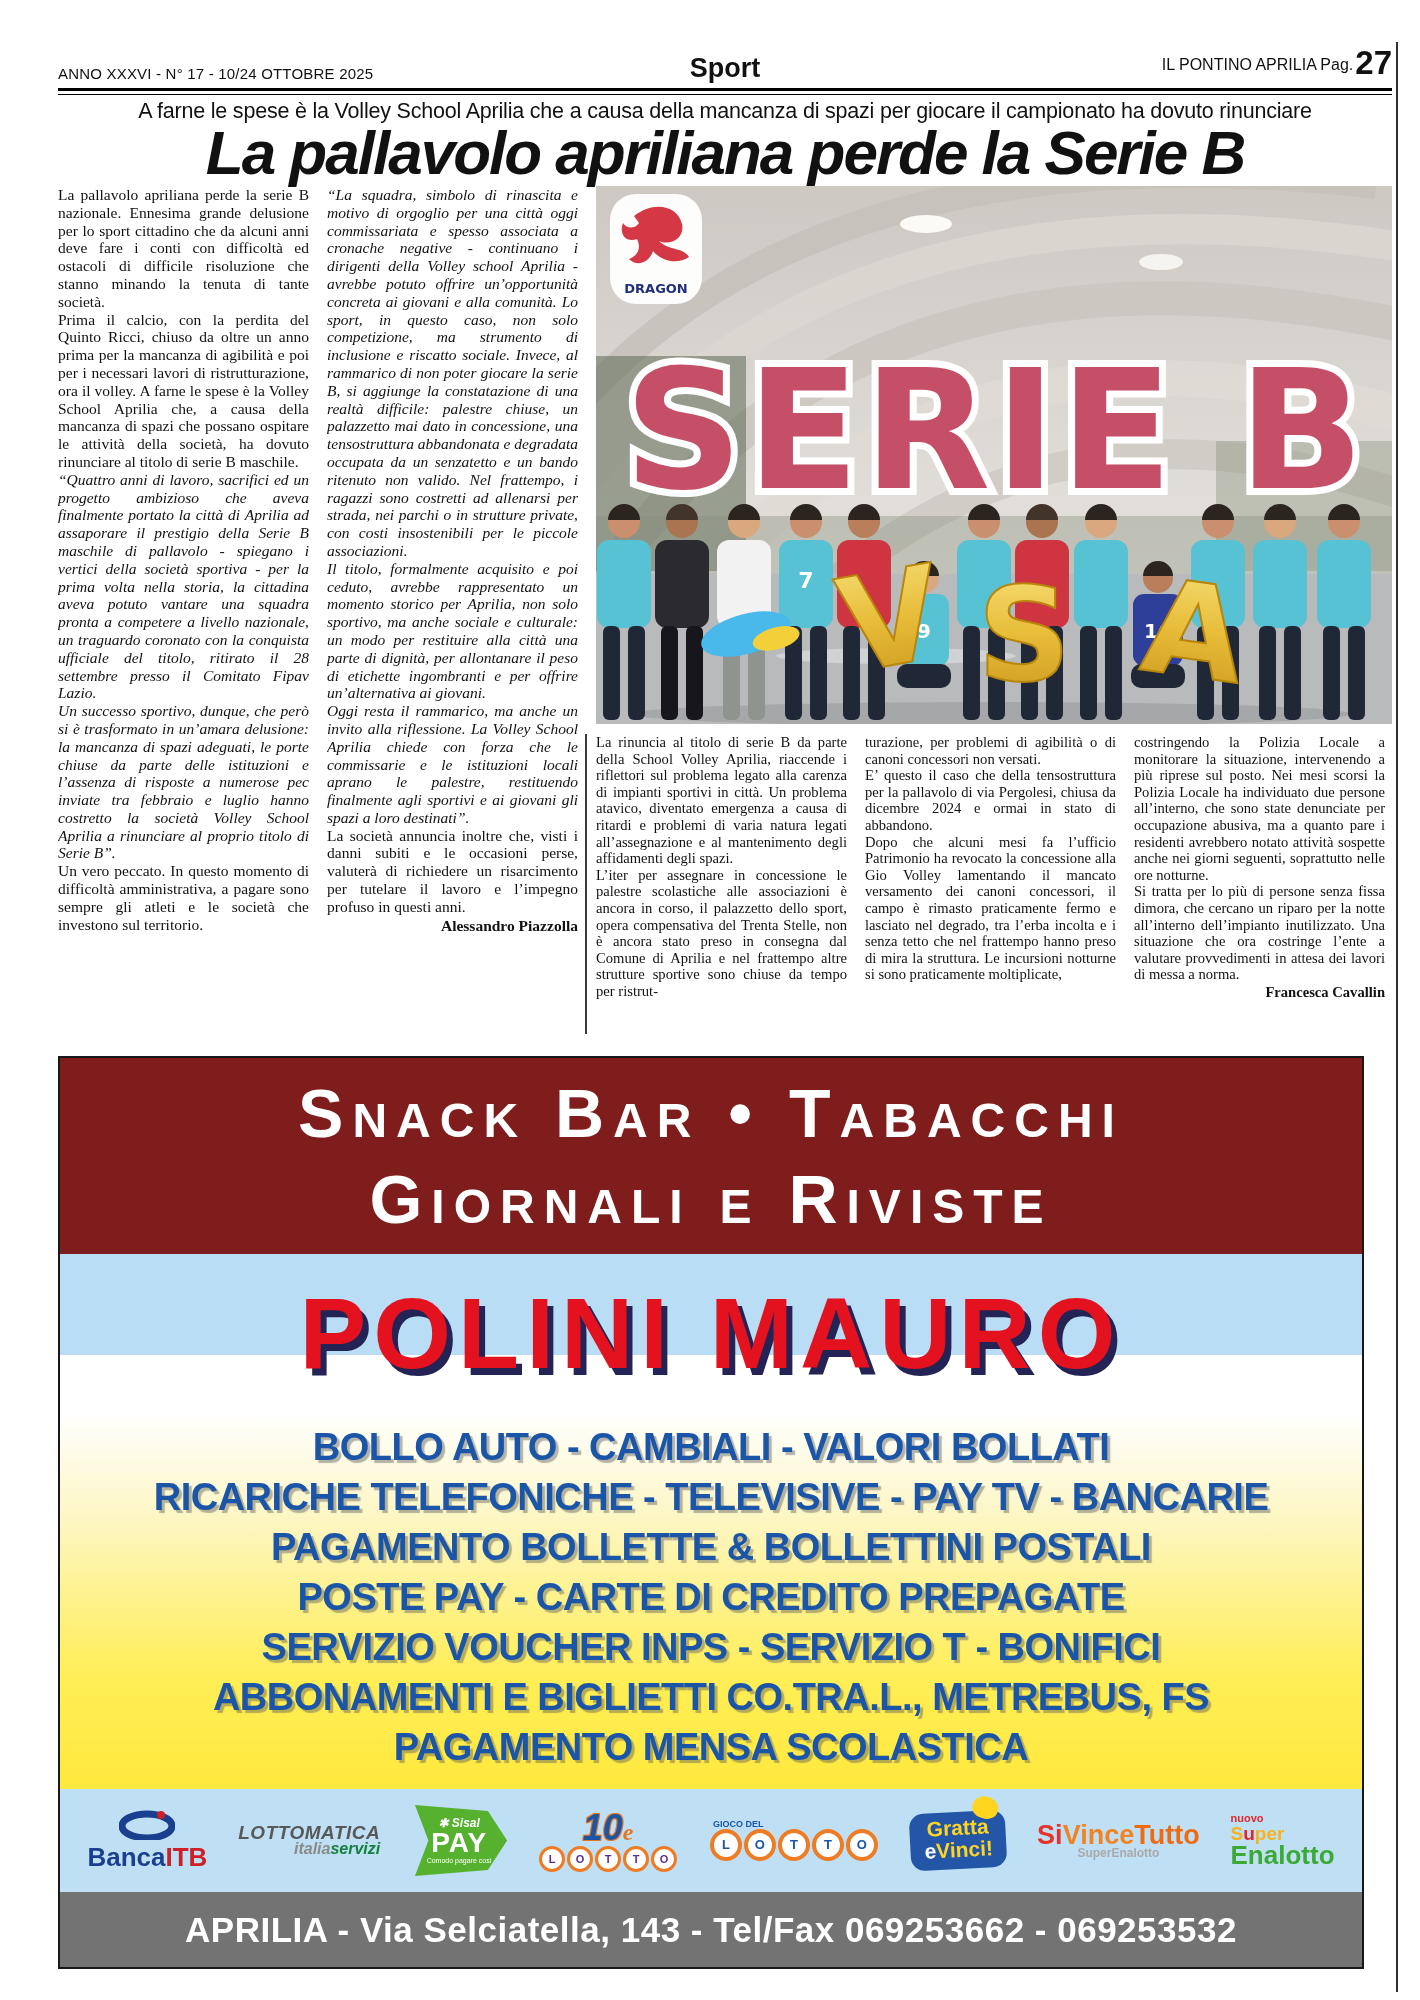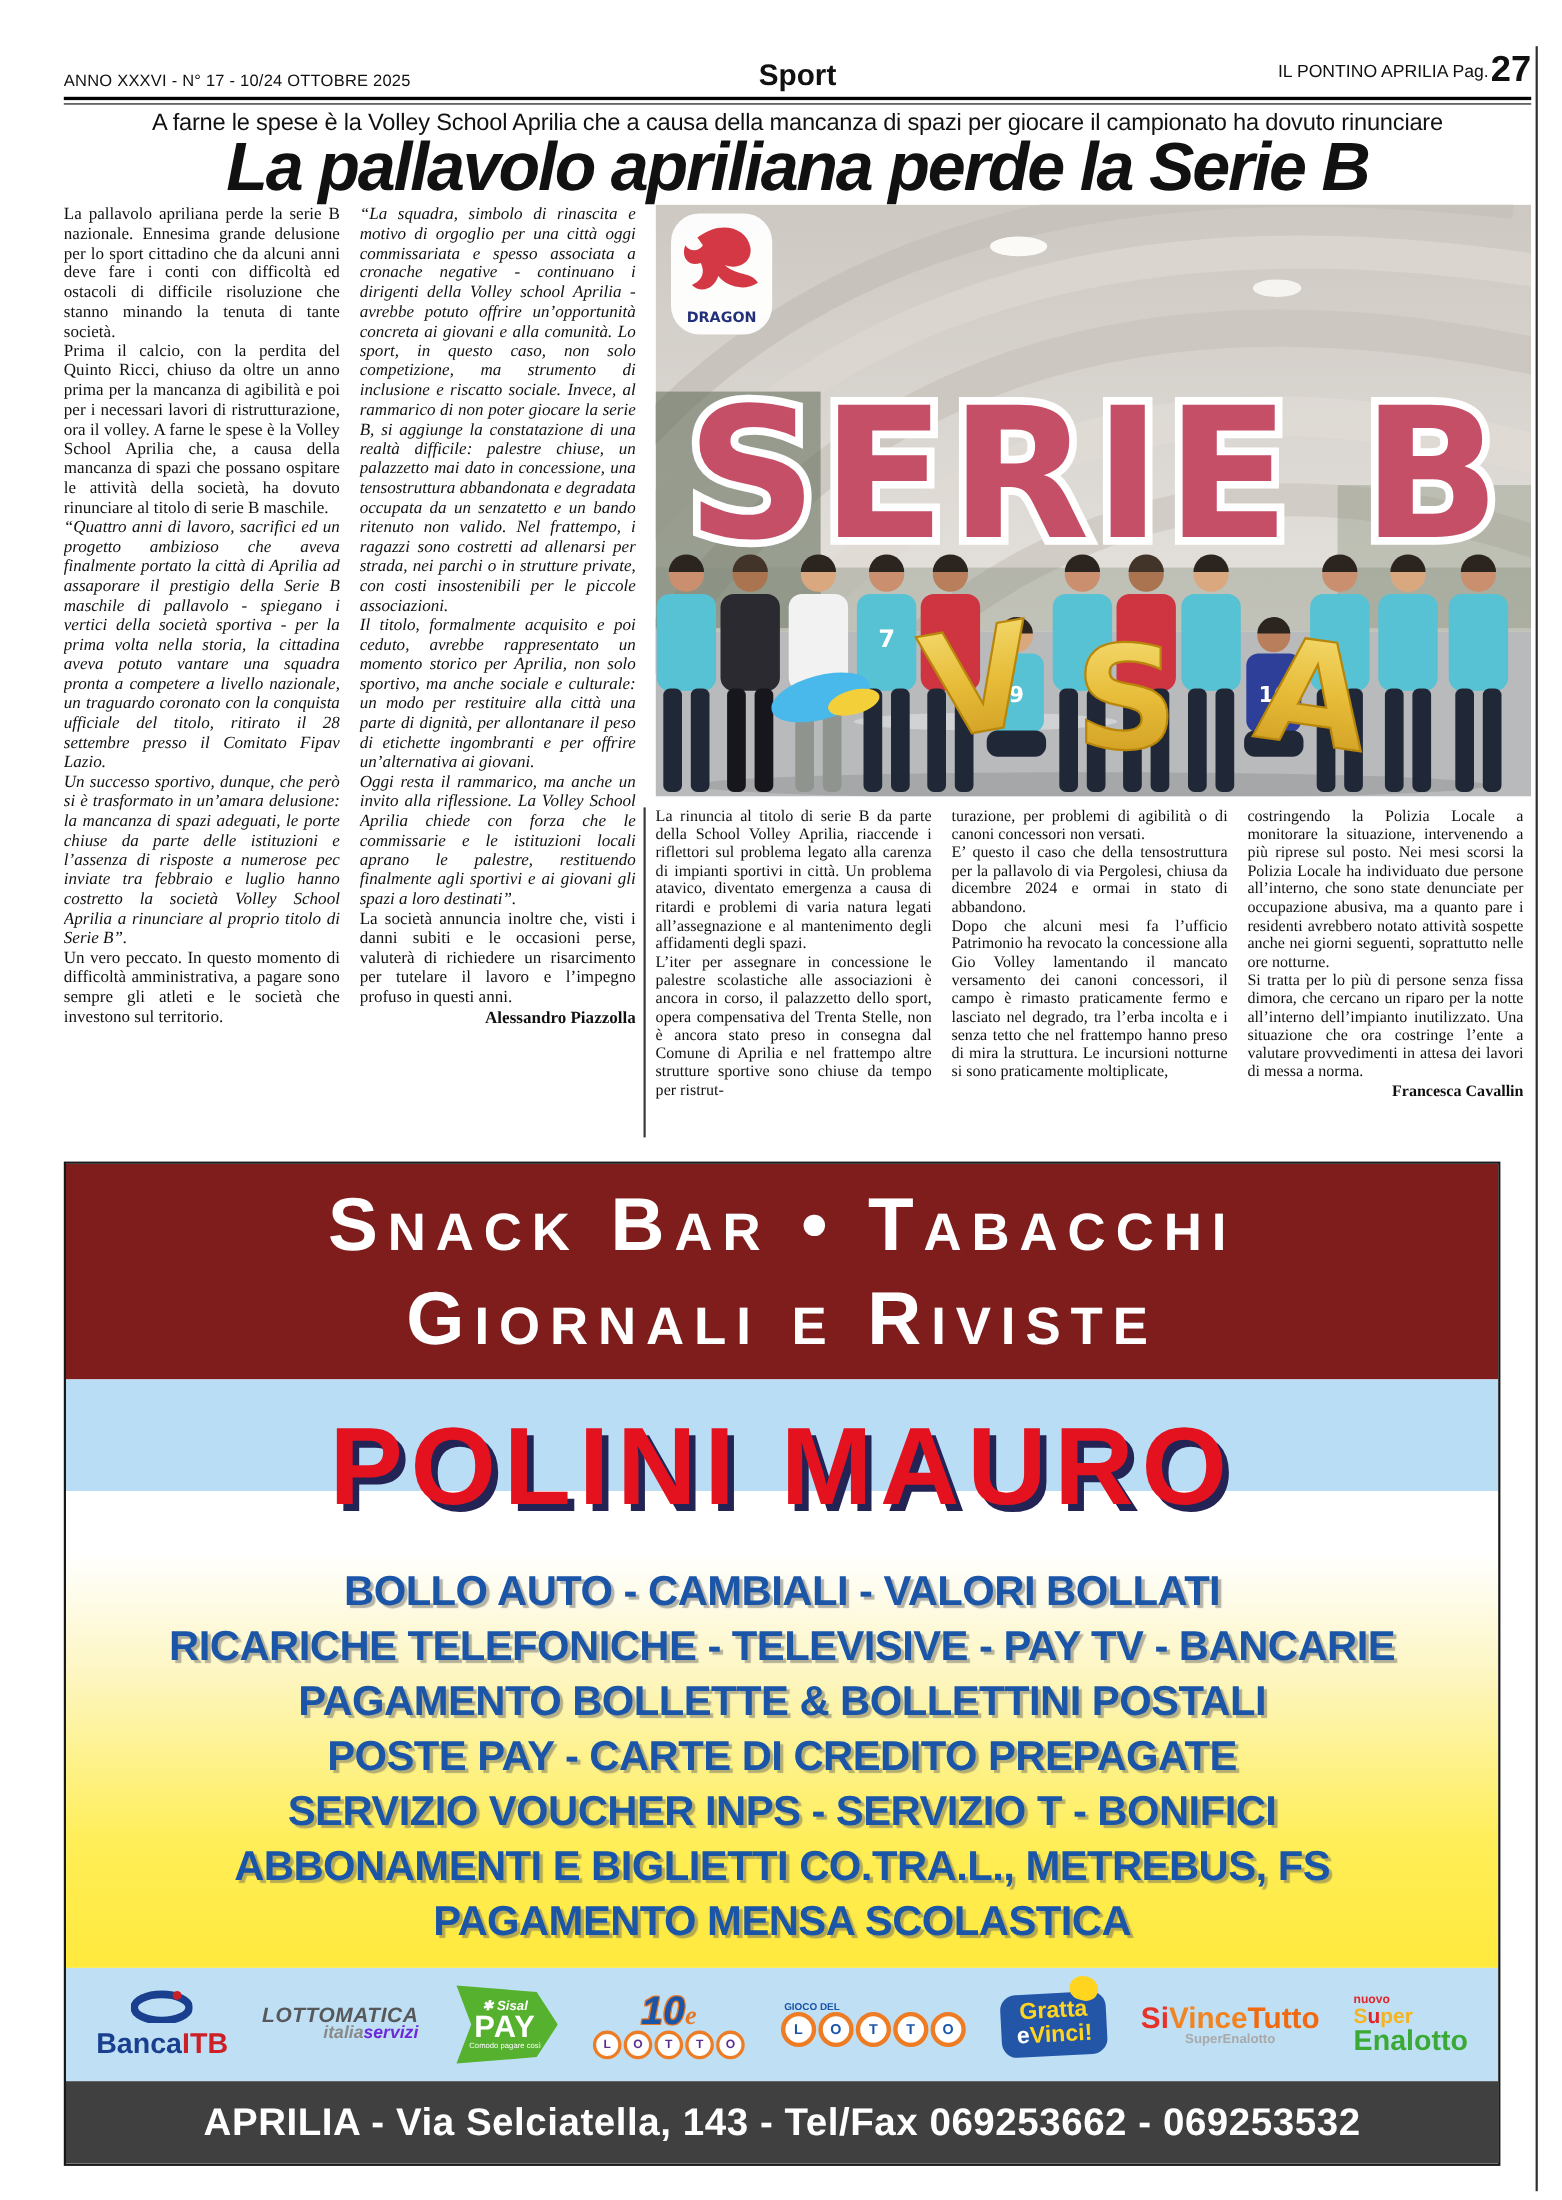--- a/index.html
+++ b/index.html
@@ -46,29 +46,29 @@
              text-align:center;}
   .polini{font-size:100px;font-weight:800;letter-spacing:7px;line-height:158px;color:#e4121f;
           text-shadow:6px 7px 0 #232355;}
   .ad-services{height:377px;background:linear-gradient(180deg,#ffffff 0,#fdf6c4 28%,#ffee57 70%,#ffe93d 100%);
                display:flex;flex-direction:column;justify-content:space-around;align-items:center;
                padding:10px 0 16px 0;box-sizing:border-box;}
   .svc{font-size:38px;font-weight:800;color:#1a55a8;letter-spacing:-.5px;
        text-shadow:3px 3px 1px rgba(90,90,90,.45);white-space:nowrap;}
   .ad-logos{height:103px;background:#bfe0f4;display:flex;align-items:center;
             justify-content:space-around;padding:0 12px;}
-  .ad-footer{height:75px;background:#404040;color:#fff;text-align:center;font-size:35px;
+  .ad-footer{height:75px;background:#737373;color:#fff;text-align:center;font-size:35px;
              font-weight:800;line-height:75px;letter-spacing:.5px;white-space:nowrap;}
 
   
   .logo{text-align:center;line-height:1.05;}
   .bitb-text{font-size:26px;font-weight:800;}
   .lm-top{font-size:19px;font-weight:bold;font-style:italic;color:#57585a;letter-spacing:.5px;}
   .lm-bot{font-size:16px;font-weight:bold;font-style:italic;text-align:right;margin-top:-2px;}
-  .lm-italia{color:#8a8a8a;} .lm-servizi{color:#6d28d9;}
+  .lm-italia{color:#8a8a8a;} .lm-servizi{color:#15803d;}
   .sisal{width:96px;height:74px;background:#56b22e;color:#fff;display:flex;flex-direction:column;
          justify-content:center;align-items:center;
          clip-path:polygon(4% 2%, 80% 10%, 100% 50%, 80% 90%, 4% 98%, 18% 50%);}
   .sisal-brand{font-size:12px;font-weight:bold;font-style:italic;}
   .sisal-pay{font-size:28px;font-weight:800;letter-spacing:1px;line-height:1;}
   .sisal-tag{font-size:7px;}
   .dieci-top{font-style:italic;font-weight:800;}
   .d10{font-size:36px;color:#1b55a8;text-shadow:-1px -1px 0 #e87722,1px -1px 0 #e87722,-1px 1px 0 #e87722,1px 1px 0 #e87722;}
   .de{font-size:24px;color:#e87722;font-family:"Liberation Serif",serif;}
   .circ{display:inline-flex;width:20px;height:20px;border-radius:50%;background:#fff;border:3px solid #ee7c24;

